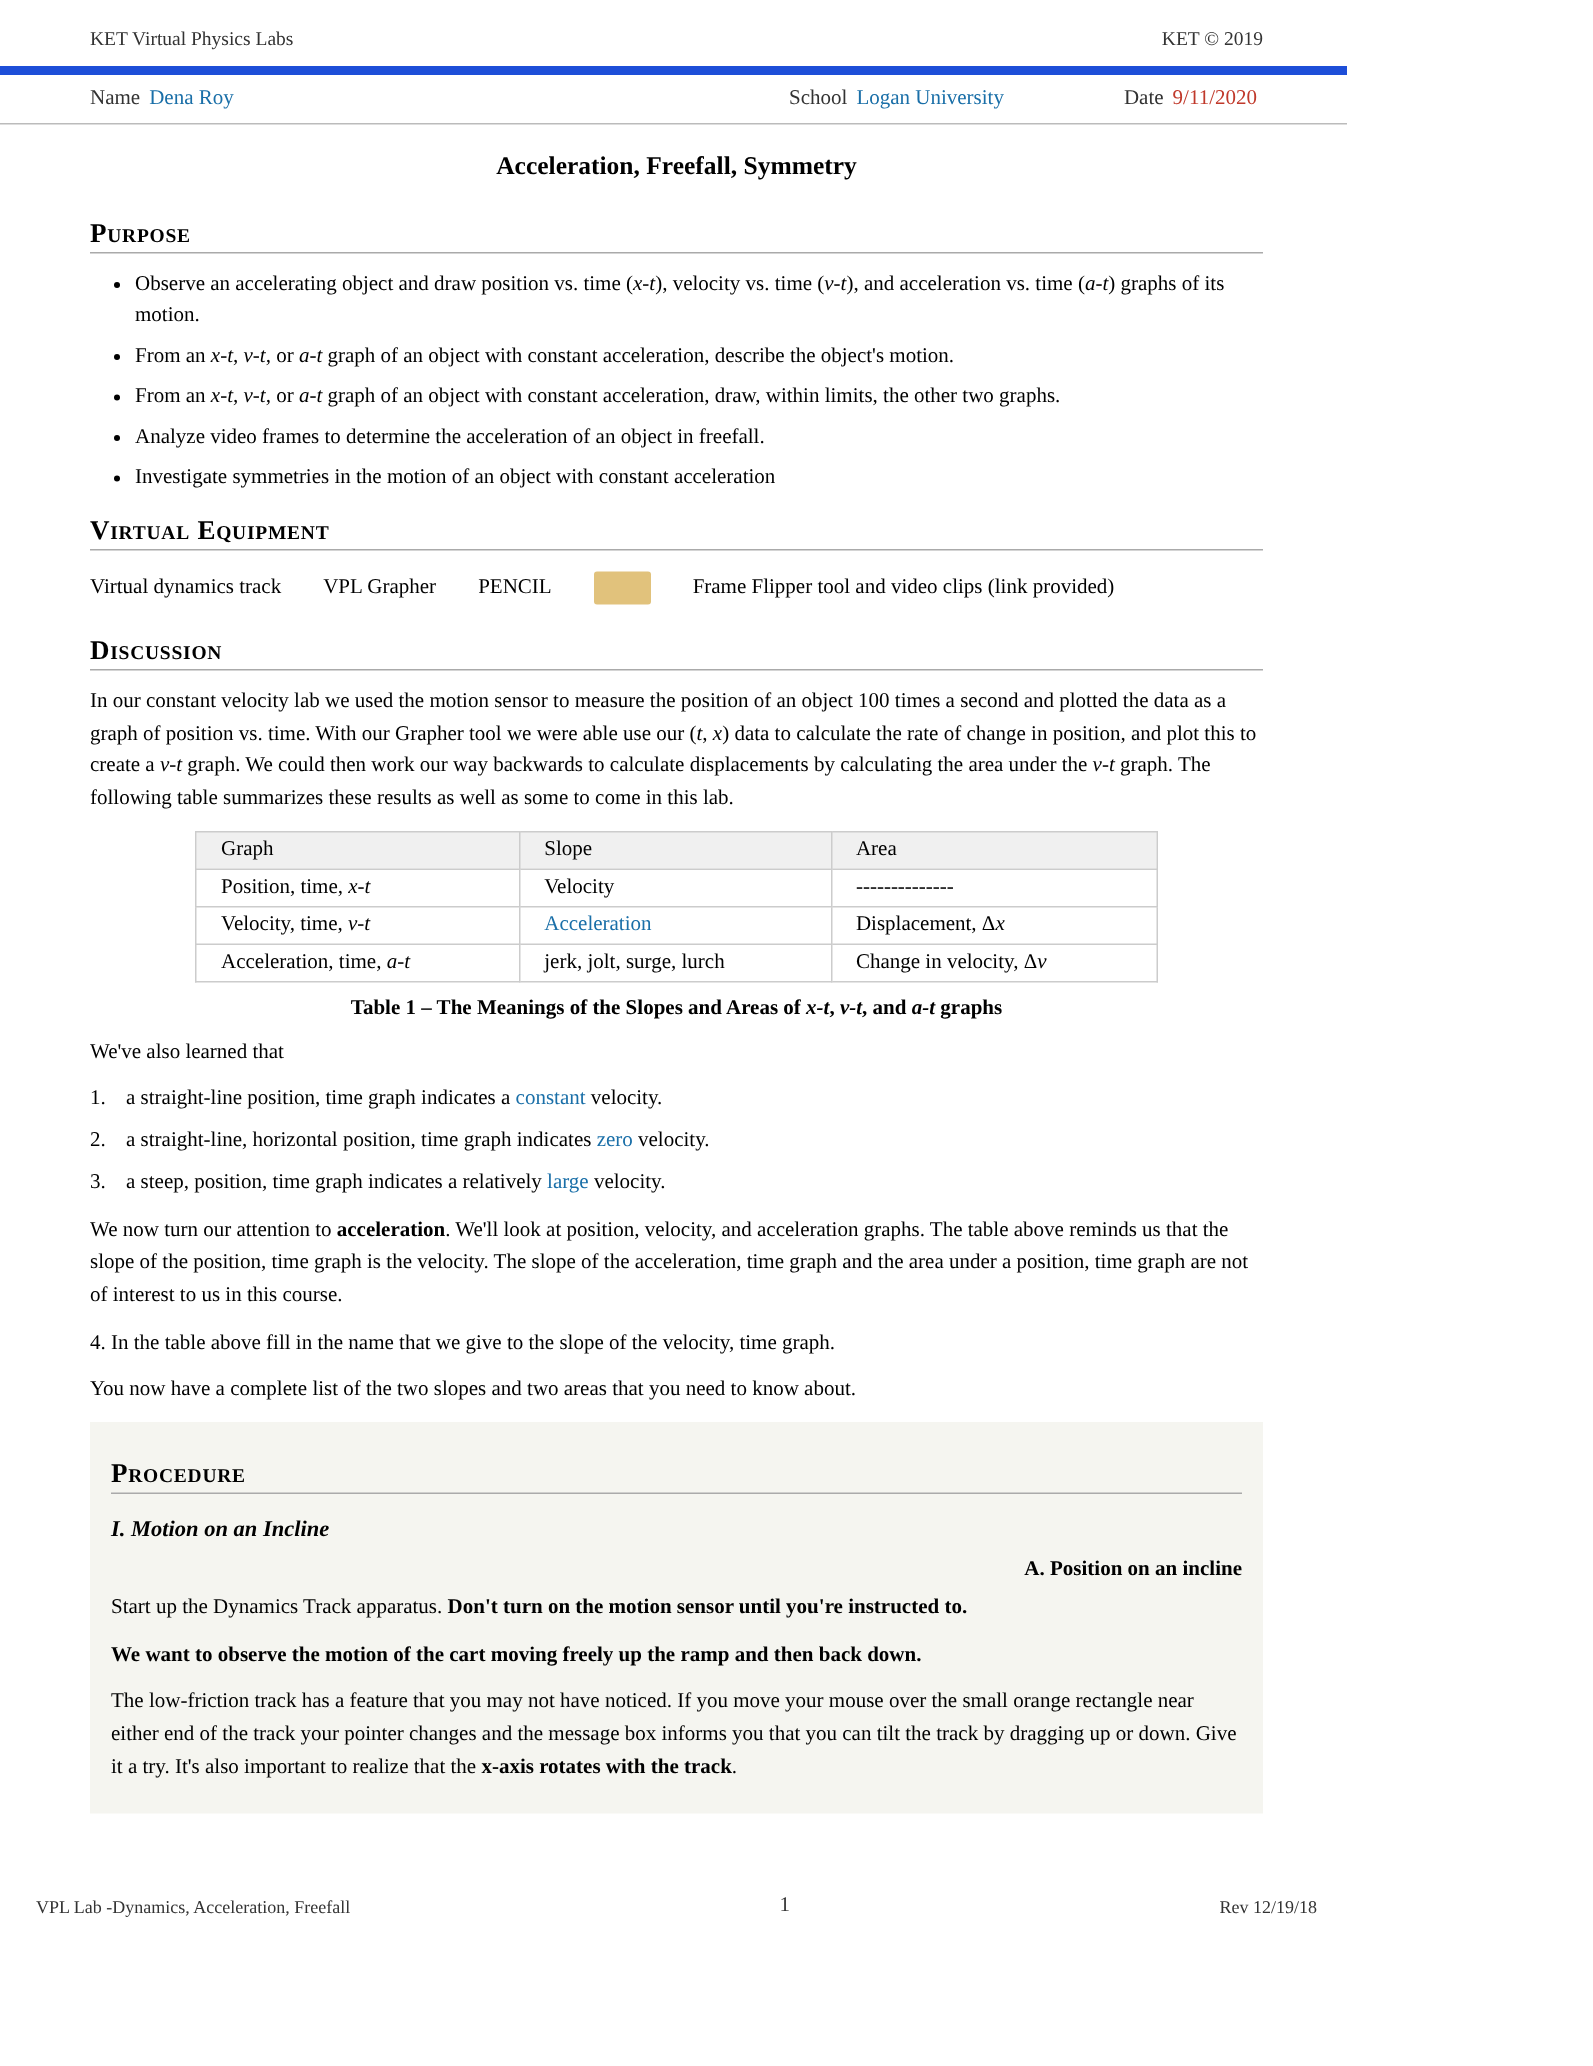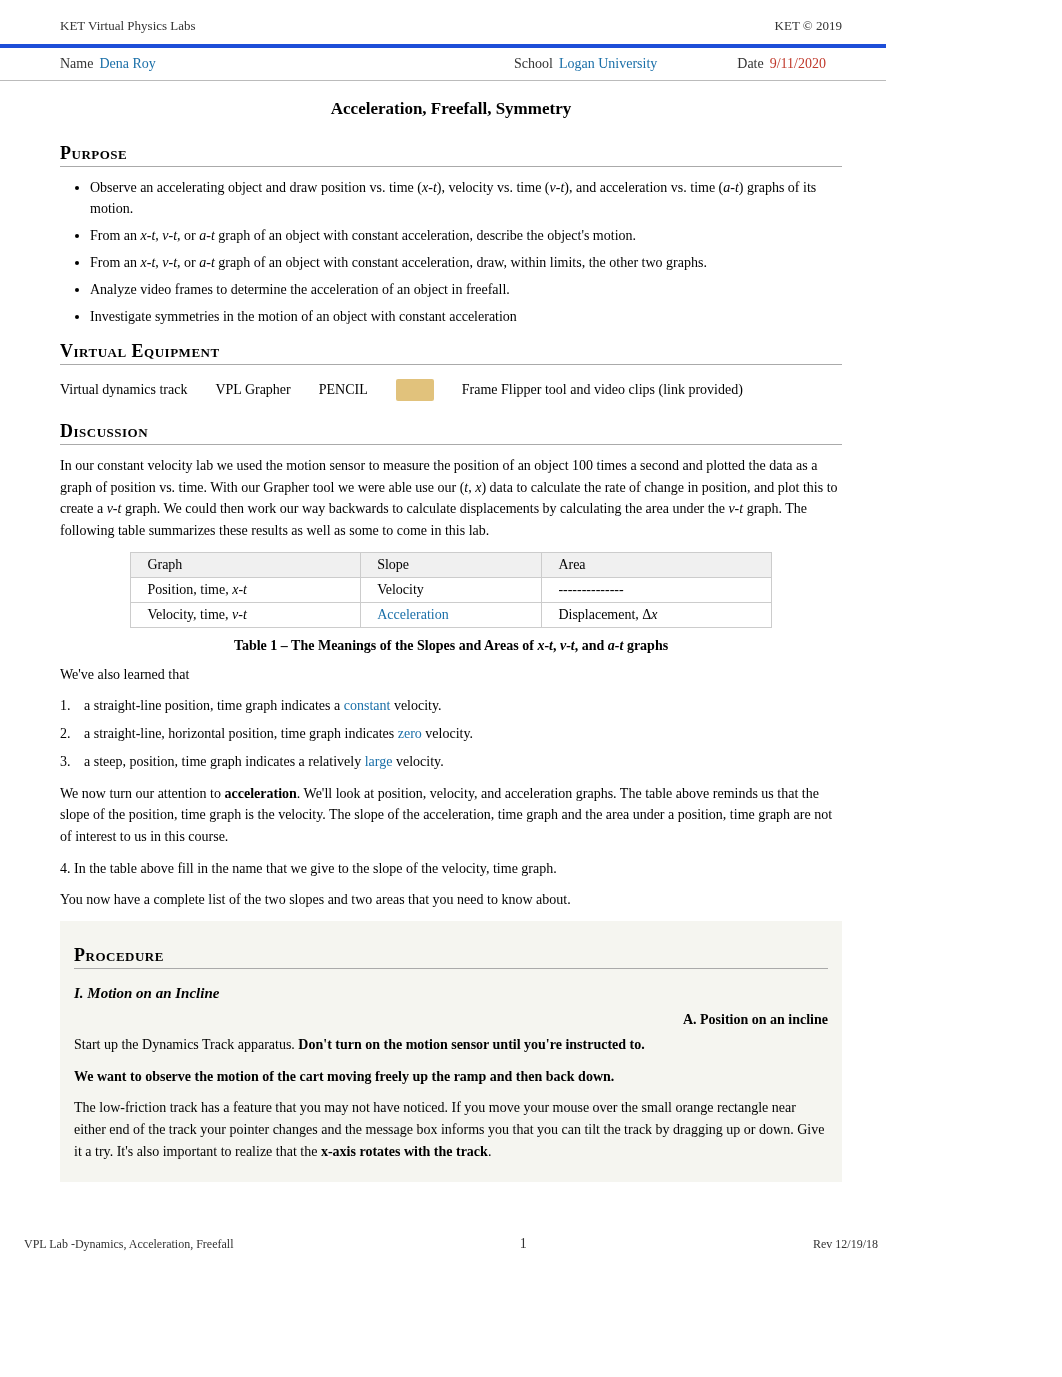--- a/index.html
+++ b/index.html
@@ -23,24 +23,24 @@
       display: flex;
       justify-content: space-between;
       padding: 18px 60px 10px 60px;
       font-size: 13px;
       color: #333;
     }
     
     .info-row {
       display: flex;
       align-items: center;
-      border-top: 4px solid #1d4ed8;
+      border-top: 6px solid #1d4ed8;
       border-bottom: 1px solid #bbb;
       padding: 8px 60px;
-      margin: 0 16px 0 0;
+      margin: 0 4px 0 0;
       gap: 0;
     }
     .info-row .field {
       display: flex;
       align-items: center;
       gap: 6px;
     }
     .info-row .label {
       font-size: 14px;
       color: #333;
@@ -251,20 +251,25 @@
         <tr>
           <td>Position, time, <em>x-t</em></td>
           <td>Velocity</td>
           <td>--------------</td>
         </tr>
         <tr>
           <td>Velocity, time, <em>v-t</em></td>
           <td style="color:#1a6fa8;">Acceleration</td>
           <td>Displacement, Δ<em>x</em></td>
         </tr>
+        <tr>
+          <td>Acceleration, time, <em>a-t</em></td>
+          <td>jerk, jolt, surge, lurch</td>
+          <td>Change in velocity, Δ<em>v</em></td>
+        </tr>
       </tbody>
     </table>
 
     <div class="table-caption">
       Table 1 – The Meanings of the Slopes and Areas of <em>x-t</em>, <em>v-t</em>, and <em>a-t</em> graphs
     </div>
 
     <p class="para">We've also learned that</p>
 
     <div class="numbered-item">

